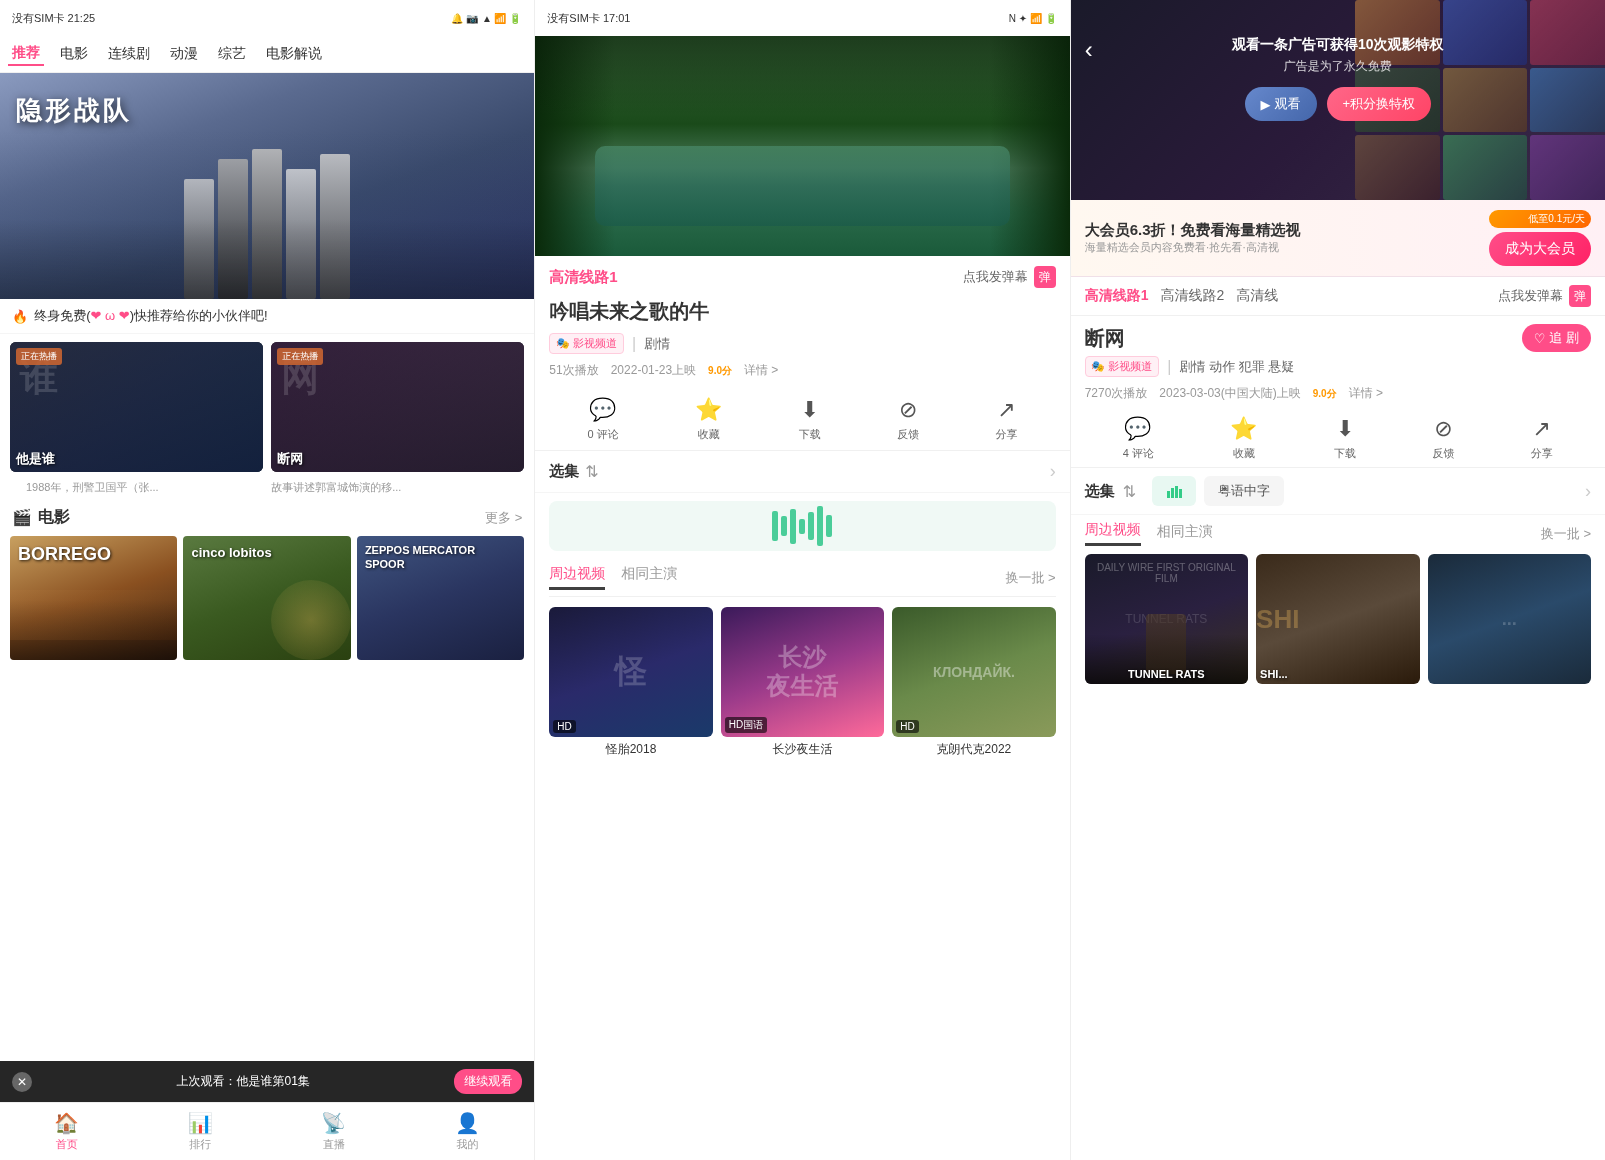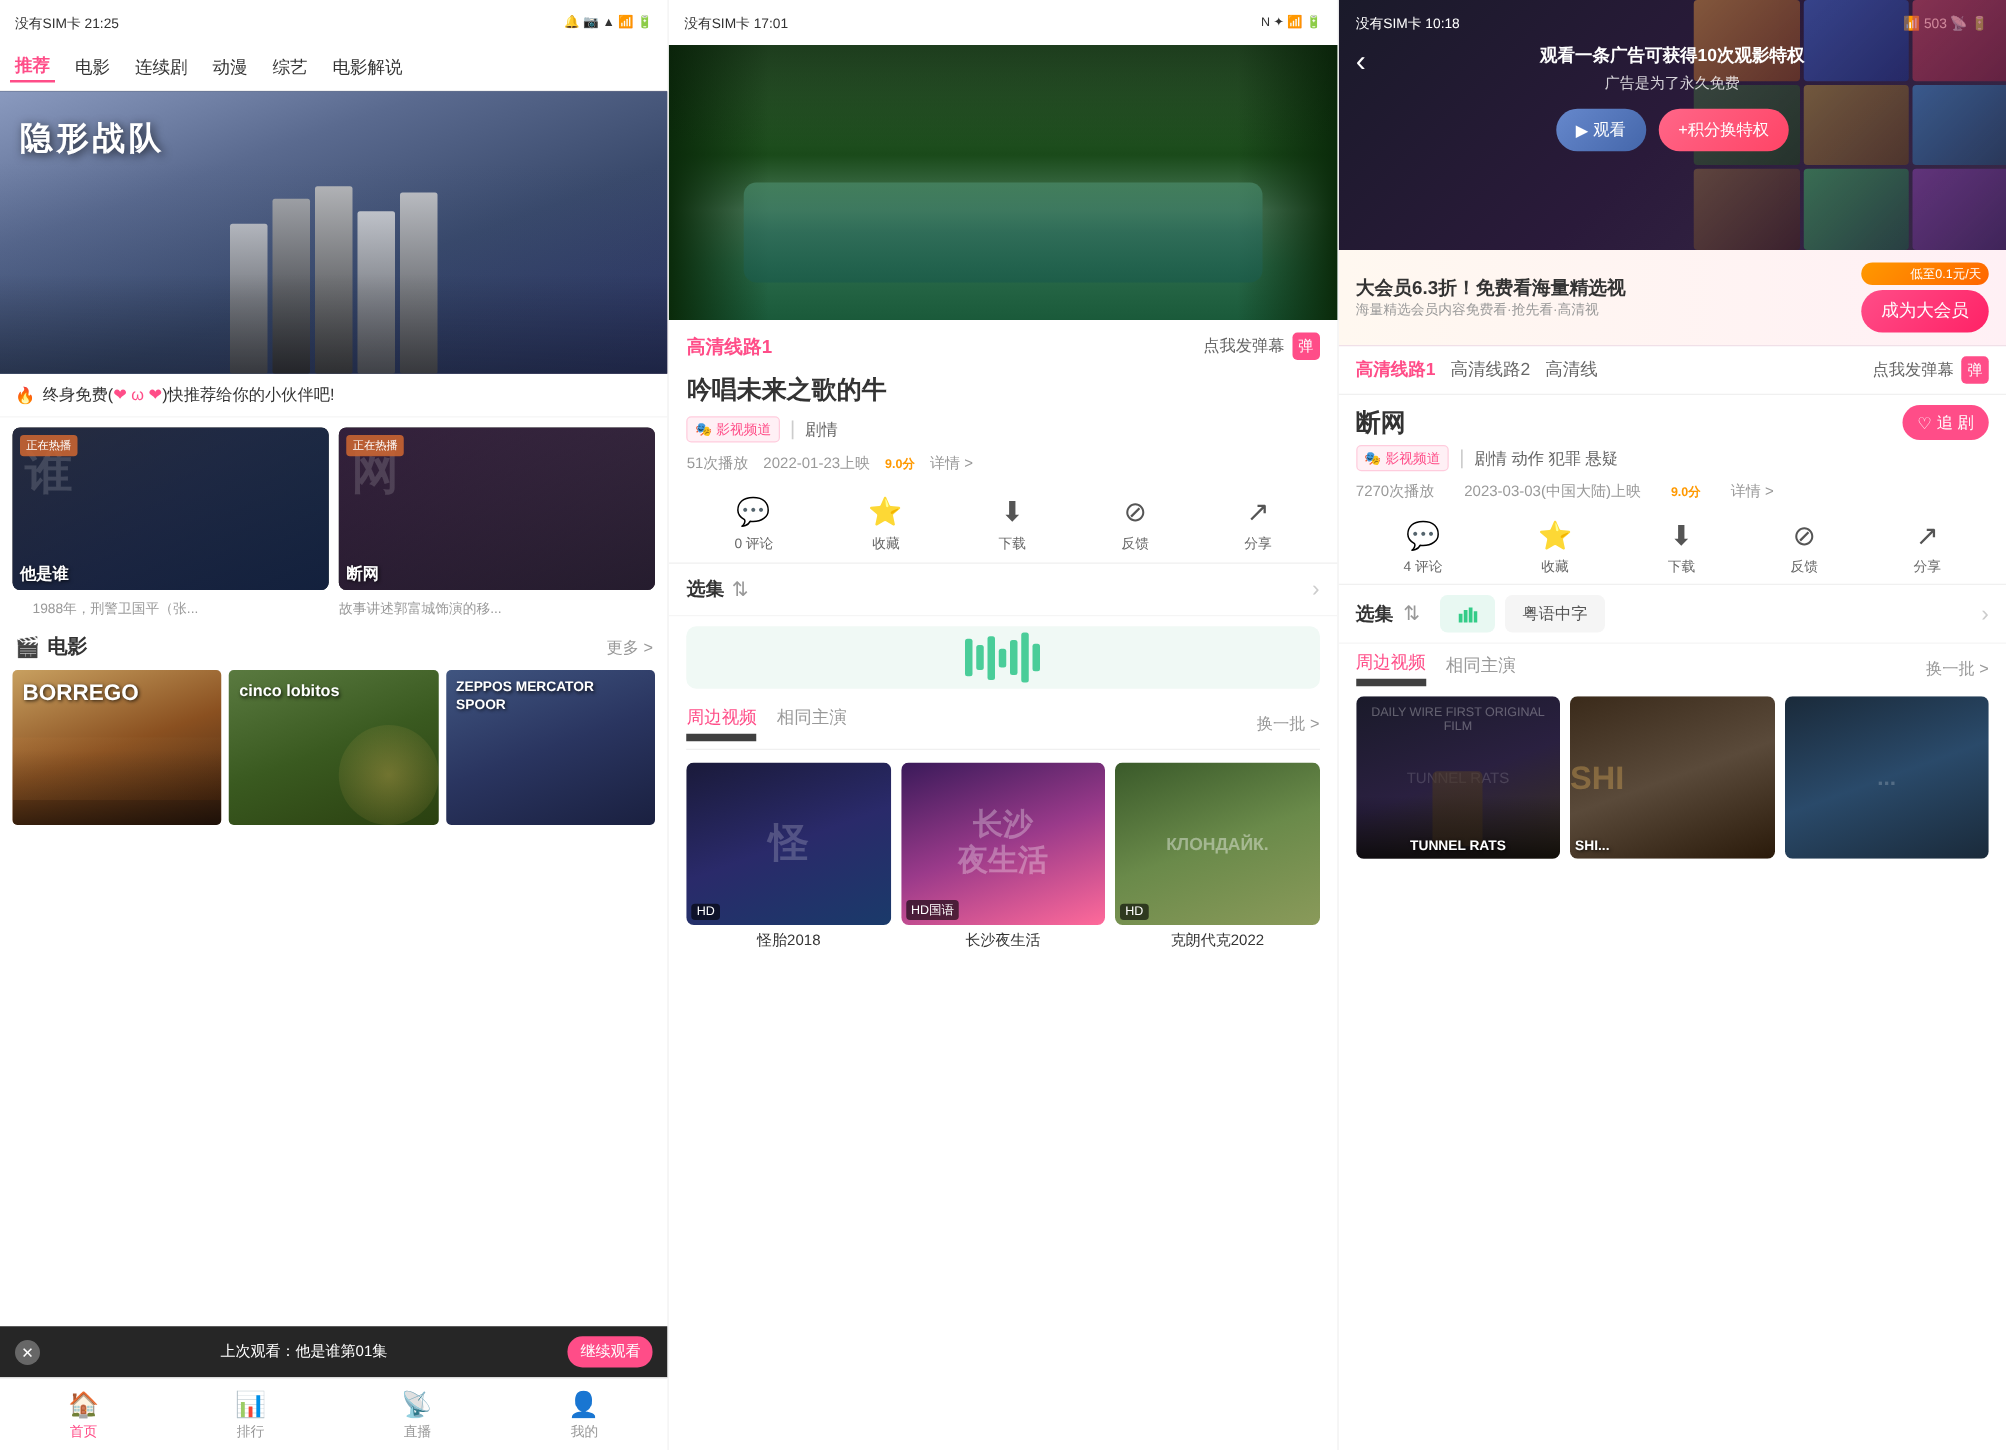--- a/index.html
+++ b/index.html
@@ -370,21 +370,21 @@
       padding-bottom: 6px;
     }
     .related-tab {
       font-size: 14px;
       color: #999;
       cursor: pointer;
       padding-bottom: 4px;
     }
     .related-tab.active {
       color: #ff4d88;
-      border-bottom: 6px solid #404040;
+      border-bottom: 3px solid #404040;
     }
     .refresh-link {
       margin-left: auto;
       font-size: 13px;
       color: #999;
       display: flex;
       align-items: center;
       gap: 3px;
     }
 
@@ -533,21 +533,21 @@
       color: #333;
       display: flex;
       align-items: center;
       justify-content: space-between;
     }
 
     .meta-row-3 {
       padding: 0 14px 8px;
       display: flex;
       align-items: center;
-      gap: 24px;
+      gap: 12px;
       font-size: 12px;
       color: #999;
     }
 
     .action-row-3 {
       padding: 6px 14px;
       display: flex;
       justify-content: space-around;
       border-bottom: 1px solid #f0f0f0;
     }
@@ -890,24 +890,20 @@
         </div>
         <div class="related-title">克朗代克2022</div>
       </div>
     </div>
   </div>
 </div>
 
 <div class="panel panel-3">
 
   <div class="panel-3-top">
-    <div class="panel-3-status">
-      <span>没有SIM卡 10:18</span>
-      <span>📶 503 📡 🔋</span>
-    </div>
     <div class="p3-movie-mosaic">
       <div class="mosaic-cell mc1"></div>
       <div class="mosaic-cell mc2"></div>
       <div class="mosaic-cell mc3"></div>
       <div class="mosaic-cell mc4"></div>
       <div class="mosaic-cell mc5"></div>
       <div class="mosaic-cell mc6"></div>
       <div class="mosaic-cell mc7"></div>
       <div class="mosaic-cell mc8"></div>
       <div class="mosaic-cell mc9"></div>

